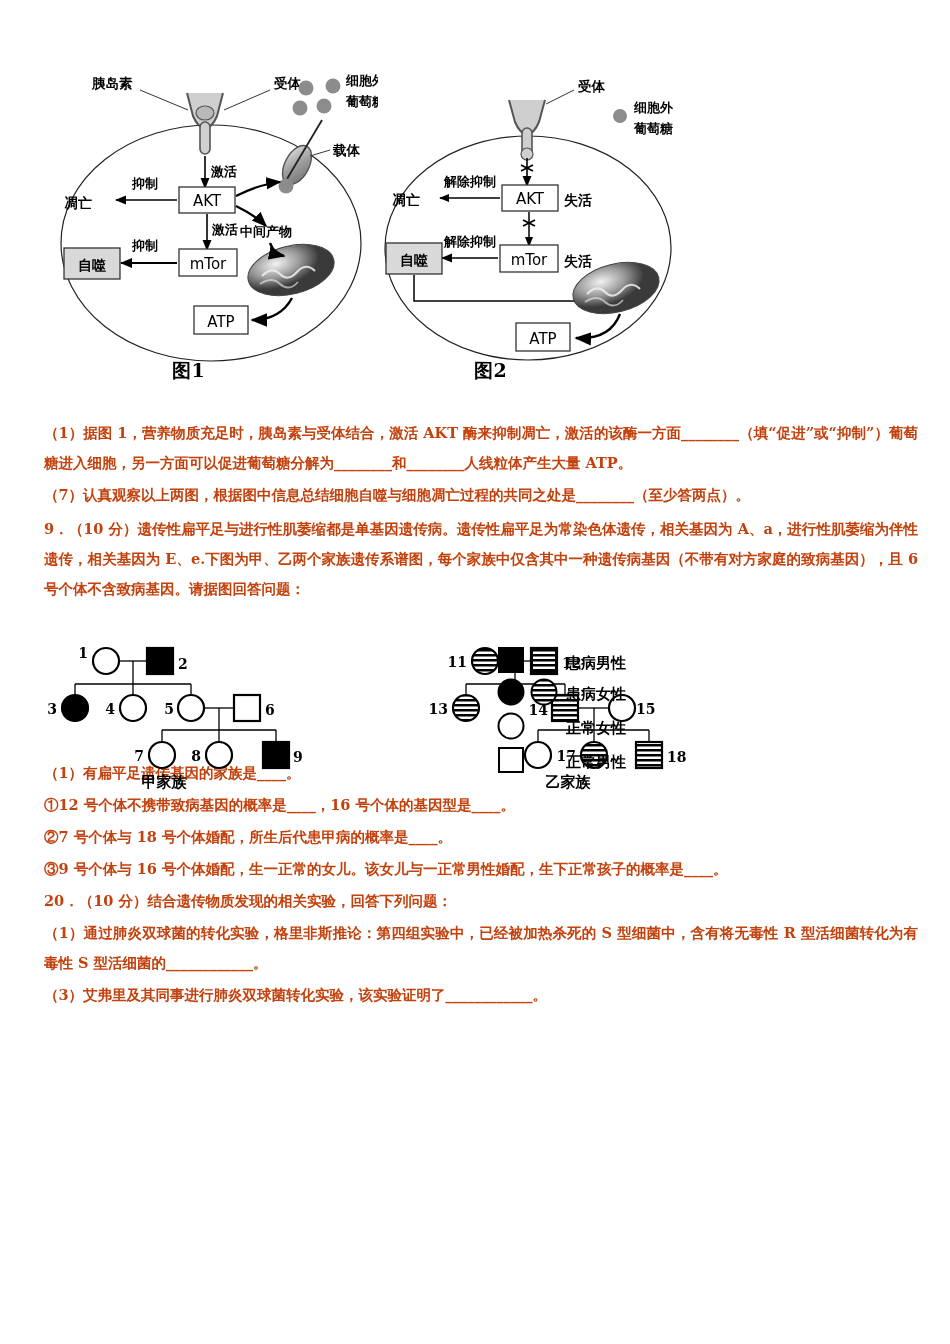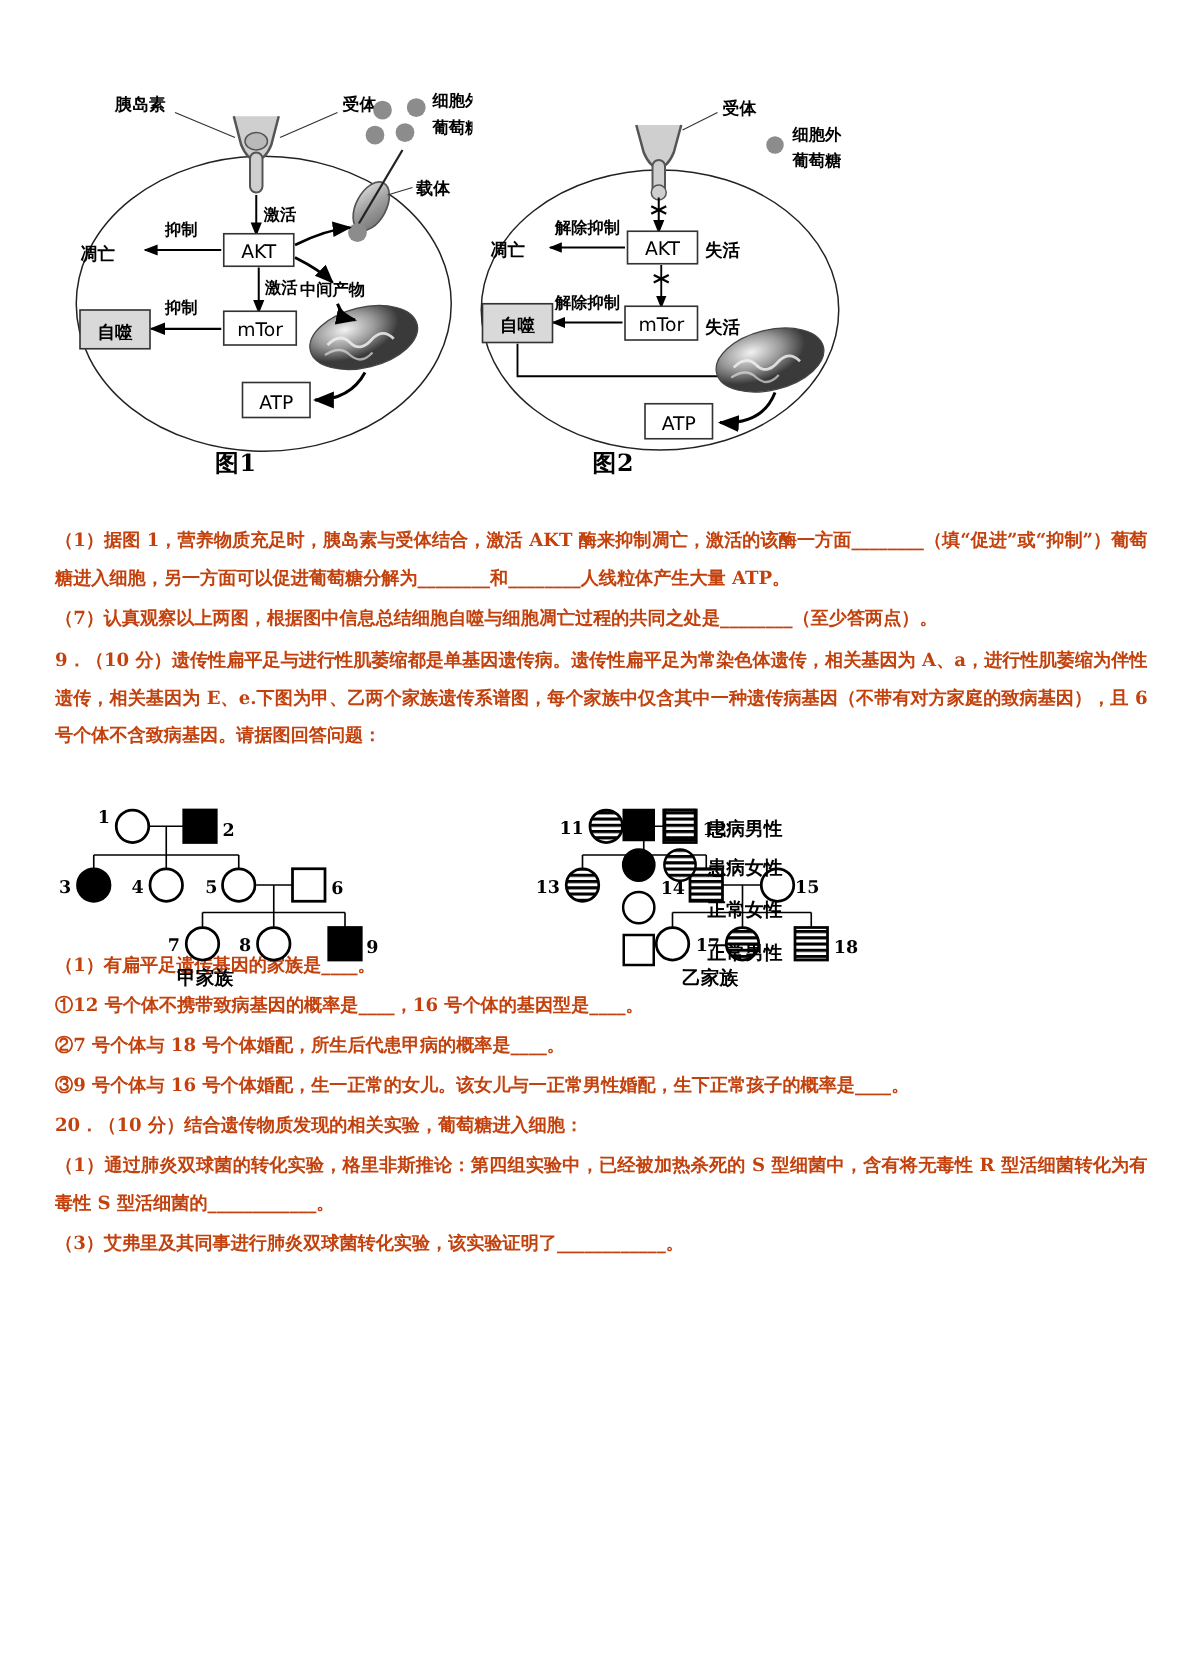--- a/index.html
+++ b/index.html
@@ -240,21 +240,21 @@
 
     <div class="spacer-ped"></div>
 
     <p class="para">（1）有扁平足遗传基因的家族是____。</p>
     <p class="para">①12 号个体不携带致病基因的概率是____，16 号个体的基因型是____。</p>
     <p class="para">②7 号个体与 18 号个体婚配，所生后代患甲病的概率是____。</p>
     <p class="para">③9 号个体与 16 号个体婚配，生一正常的女儿。该女儿与一正常男性婚配，生下正常孩子的概率是____。</p>
 
 
     <p class="para">
-      <span class="q-num">20．</span><span>（10 分）</span><span>结合遗传物质发现的相关实验，葡萄糖进入细胞：</span>
+      <span class="q-num">20．</span><span>（10 分）</span><span>结合遗传物质发现的相关实验，回答下列问题：</span>
     </p>
     <p class="para">（1）通过肺炎双球菌的转化实验，格里非斯推论：第四组实验中，已经被加热杀死的 S 型细菌中，含有将无毒性 R 型活细菌转化为有毒性 S 型活细菌的____________。</p>
     <p class="para">（3）艾弗里及其同事进行肺炎双球菌转化实验，该实验证明了____________。</p>
   </div>
 
   <div class="pedigree-wrap">
     <svg class="ped-svg" width="874" height="150" viewBox="0 0 874 150">
       <defs>
         <pattern id="stripes" patternUnits="userSpaceOnUse" width="6" height="6" patternTransform="rotate(0)">
           <rect width="6" height="6" fill="#fff"></rect>

